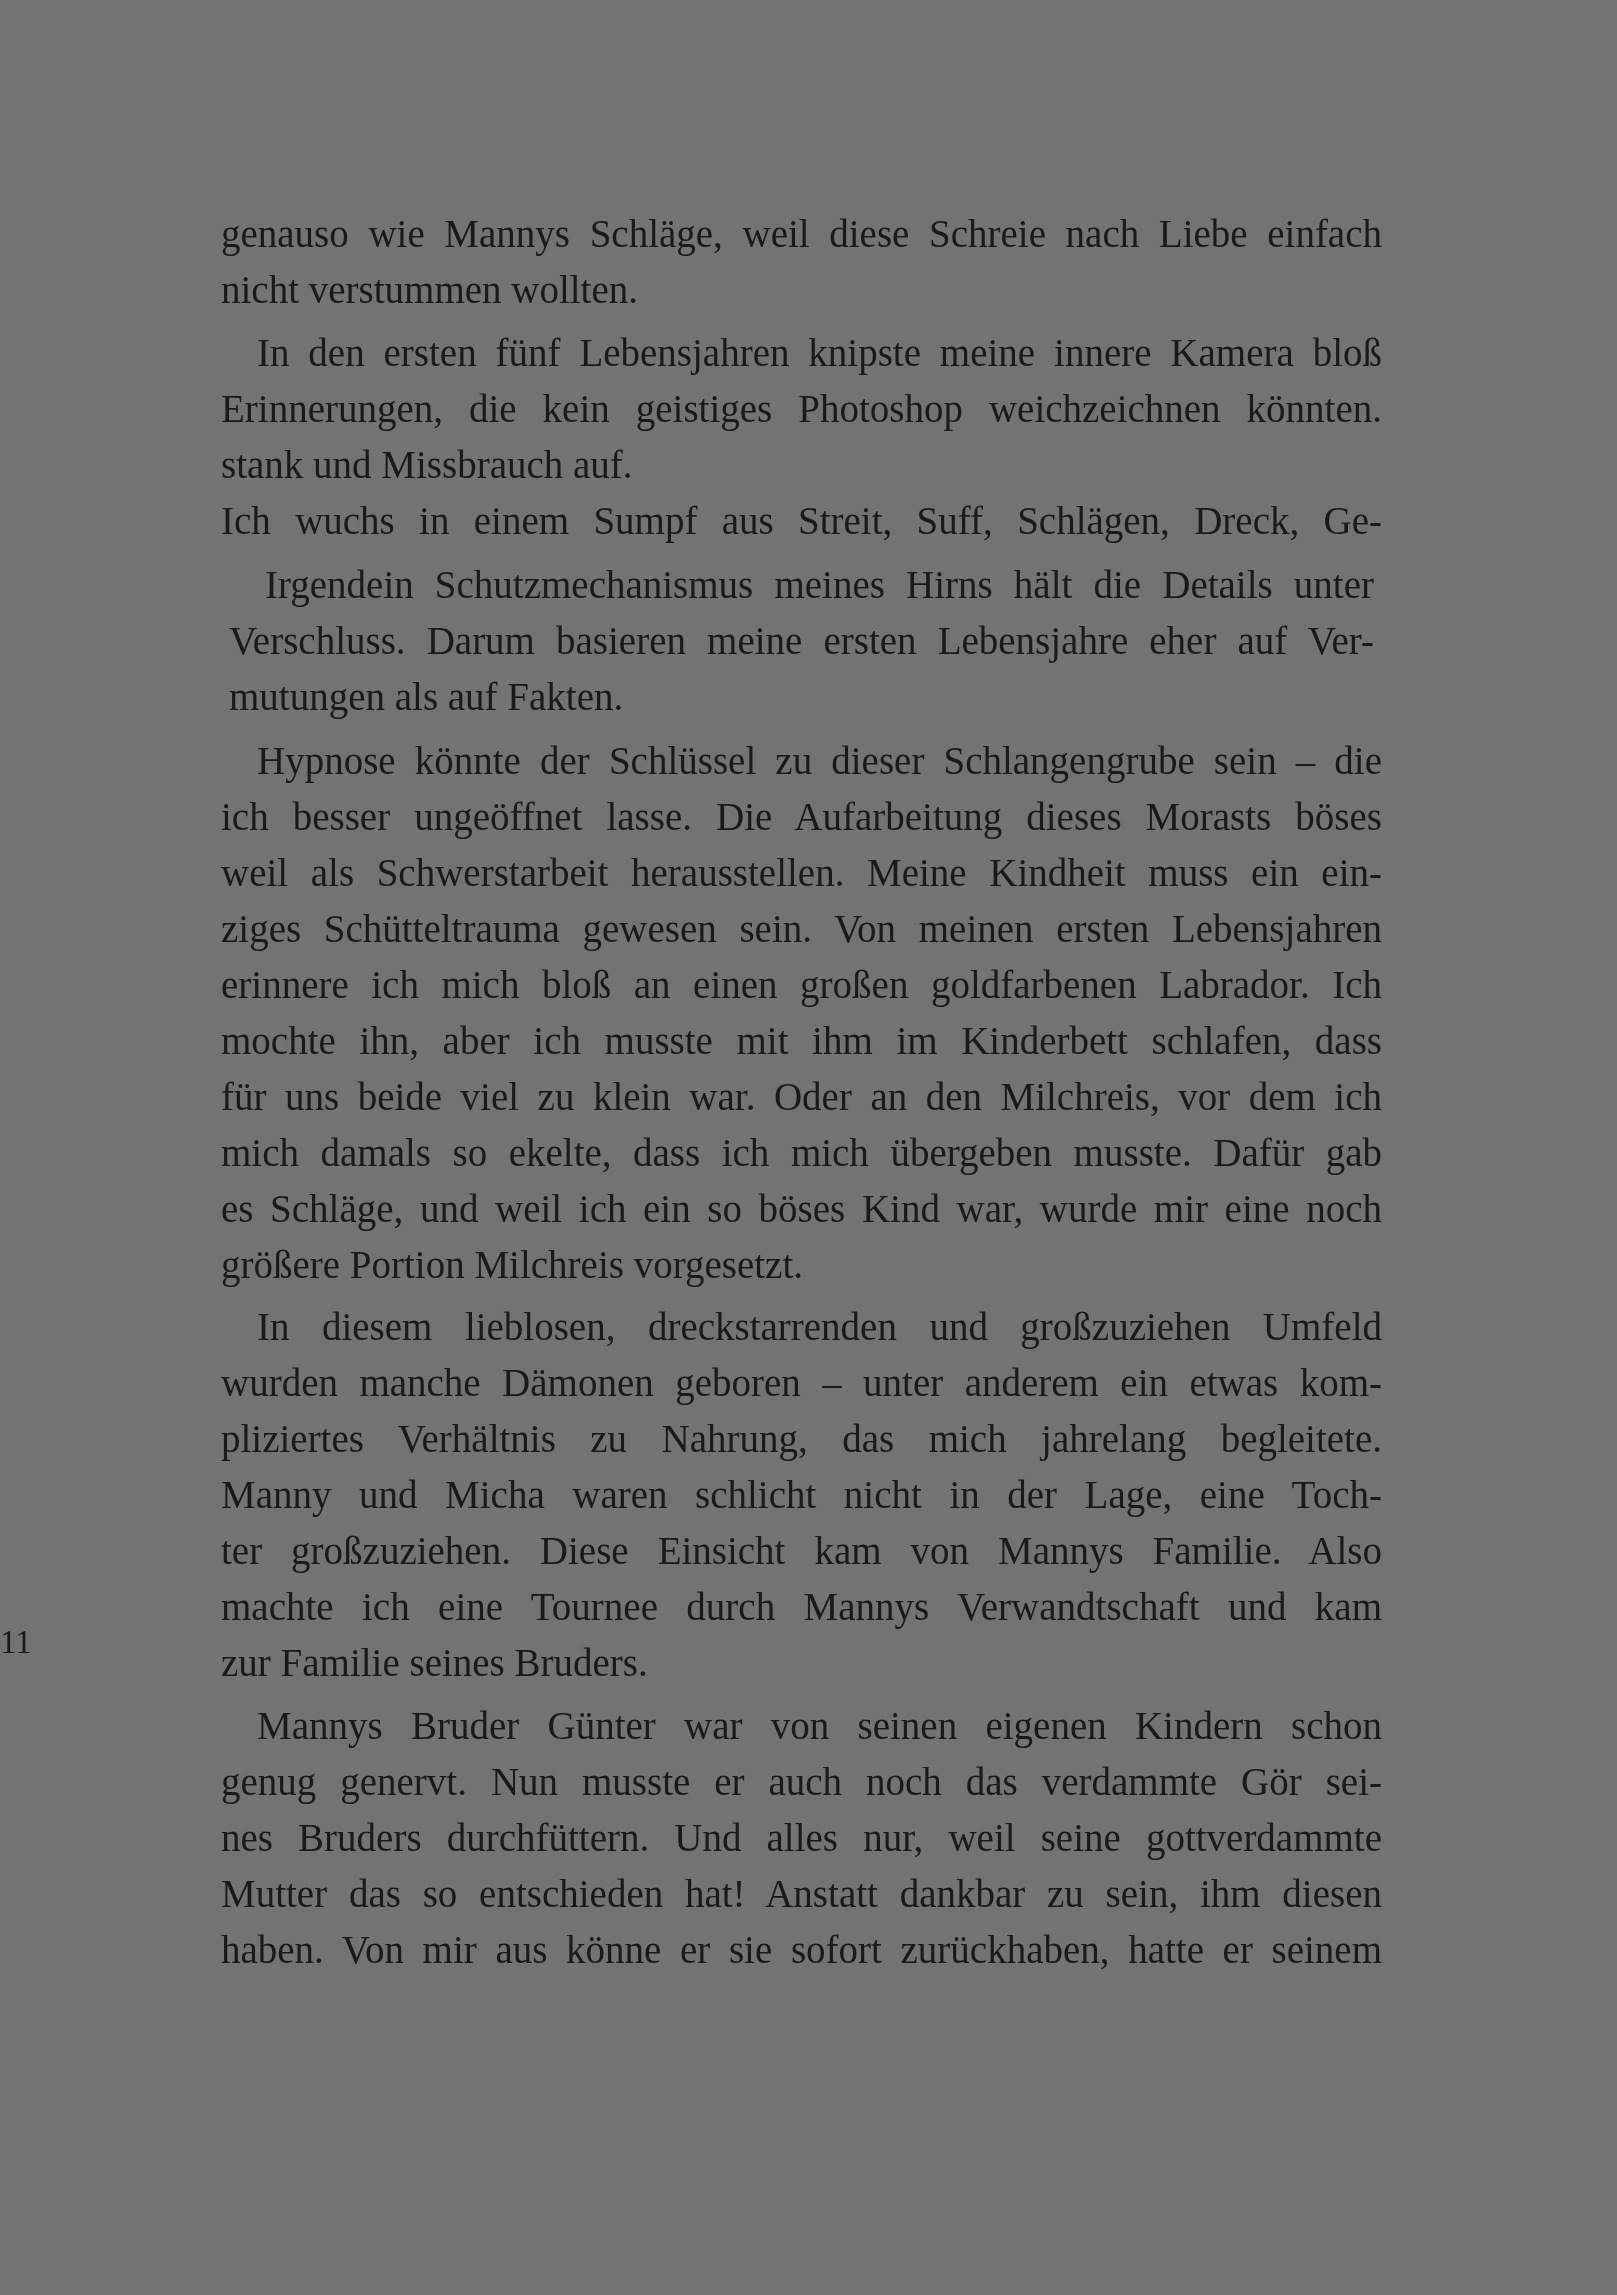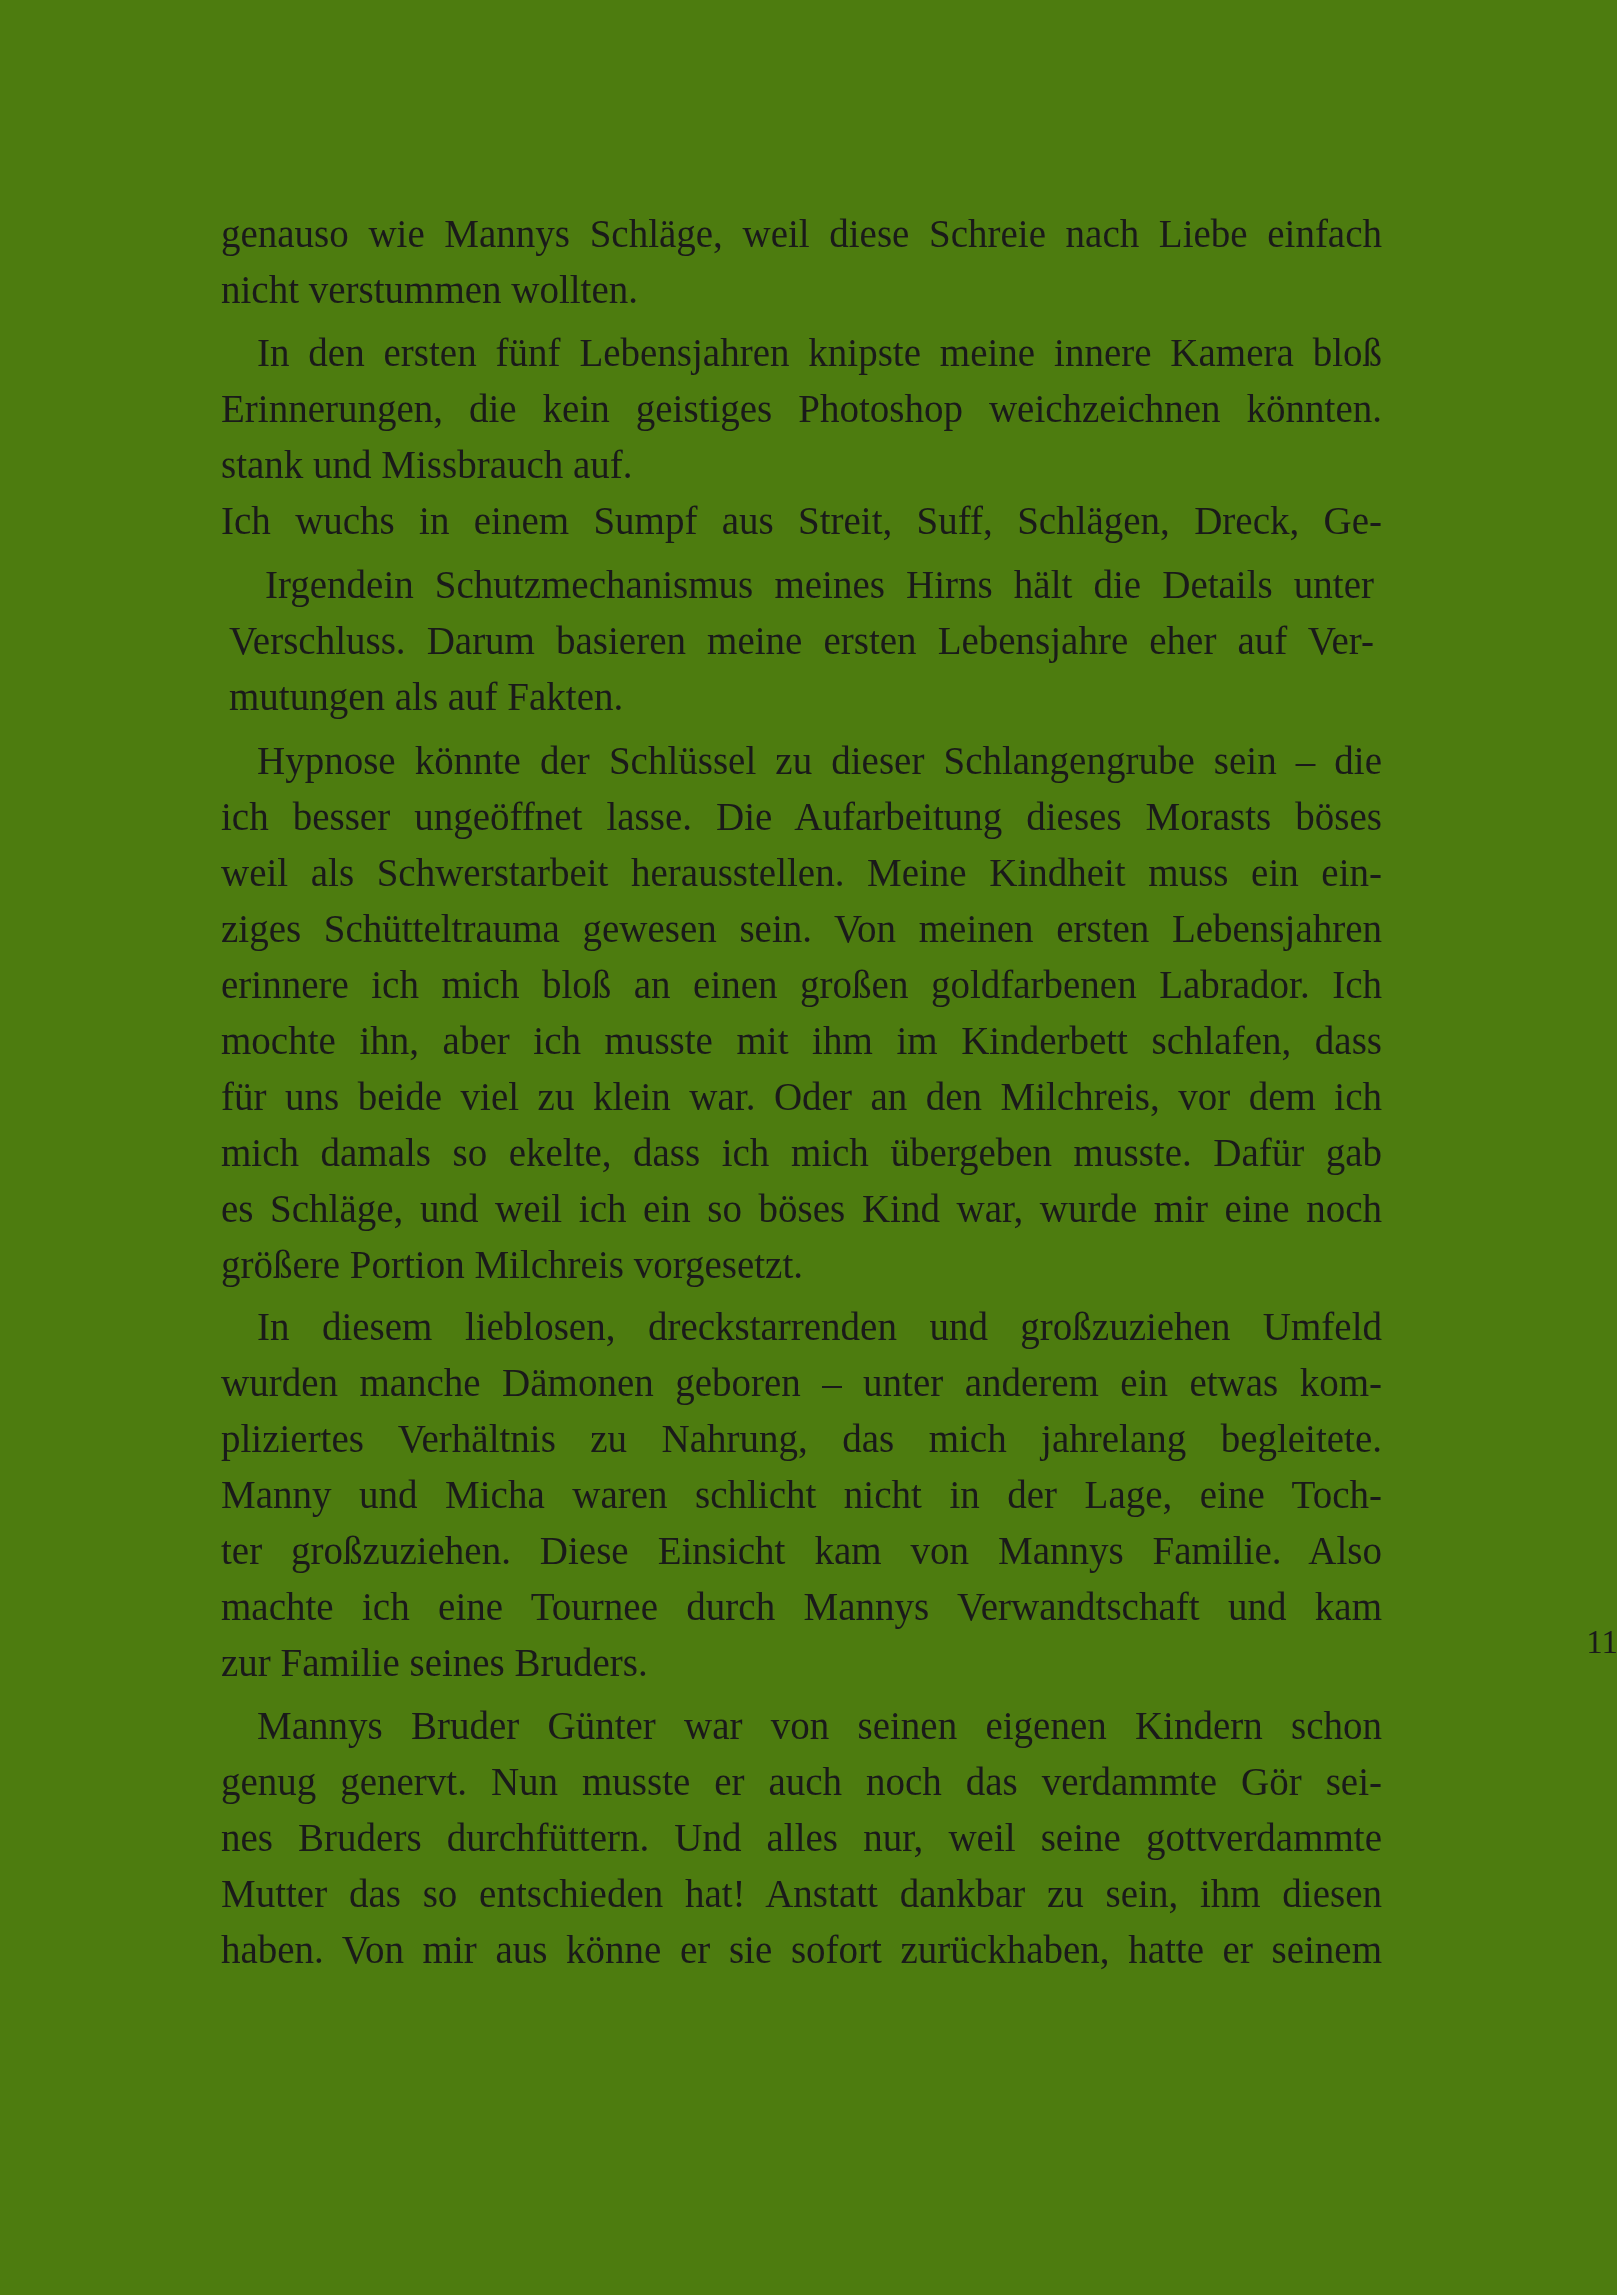--- a/index.html
+++ b/index.html
@@ -13,21 +13,21 @@
     position: relative;
     overflow: hidden;
     font-family: "Liberation Serif", "DejaVu Serif", serif;
     color: #1a1a1a;
   }
   .page {
     position: absolute;
     left: 0; top: 0;
     width: 1618px;
     height: 2295px;
-    background: #4d7c0f;
+    background: #737373;
   }
   .text-block {
     position: absolute;
     left: 221px;
     top: 206px;
     width: 1161px;
   }
   .line {
     display: block;
     height: 56px;
@@ -46,21 +46,21 @@
     padding-left: 36px;
   }
   .line.spaced {
     margin-top: 6.5px;
   }
   .page-number {
     position: absolute;
     left: 0;
     width: 1618px;
     top: 1619px;
-    text-align: right;
+    text-align: left;
     font-size: 33px;
     line-height: 46px;
     color: #1a1a1a;
   }
 </style>
 </head>
 <body>
 
 <div class="page">
   <div class="text-block">

